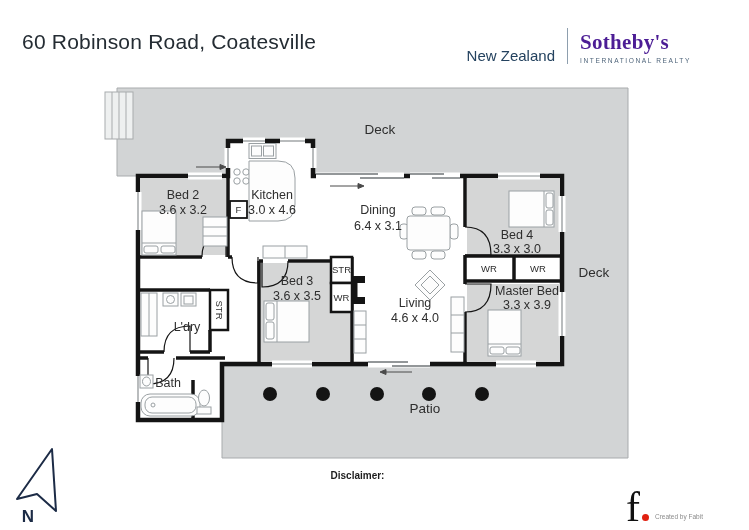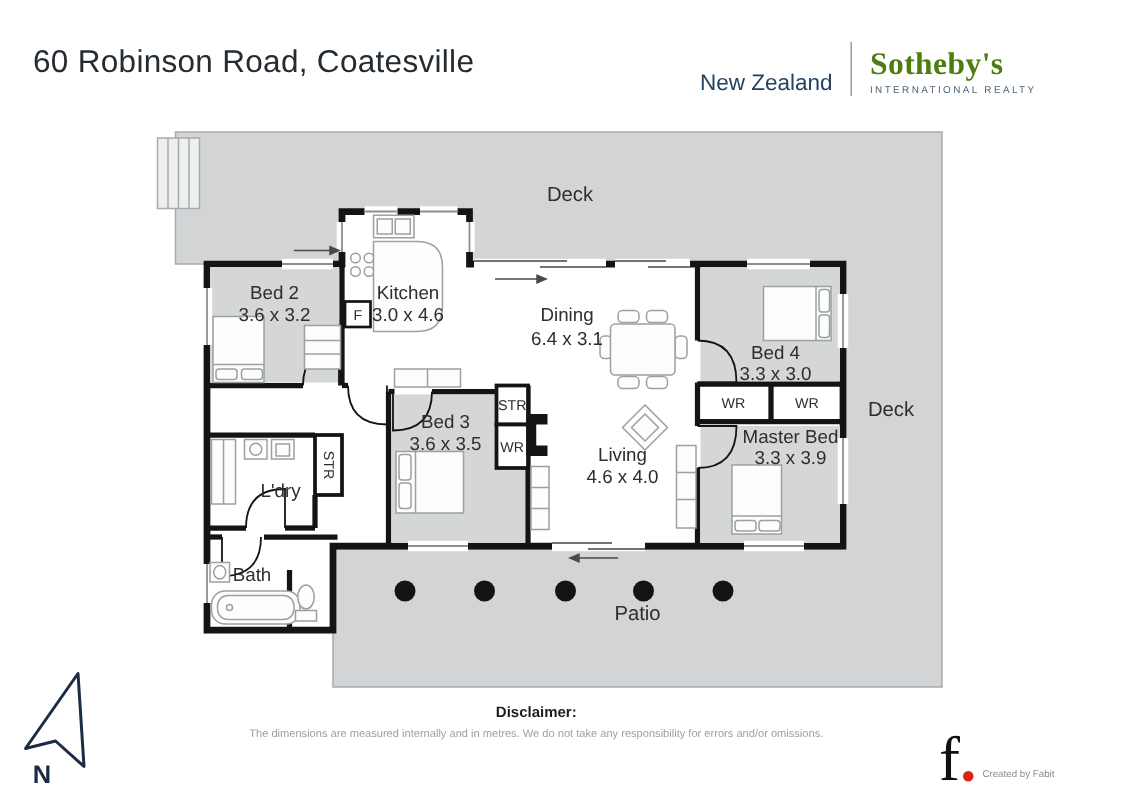--- a/index.html
+++ b/index.html
@@ -5,21 +5,21 @@
   html,body{margin:0;padding:0;background:#fff;}
   .page{position:relative;width:715px;height:530px;background:#fff;overflow:hidden;
         font-family:"Liberation Sans",sans-serif;}
   .title{position:absolute;left:22px;top:30px;font-size:21px;color:#242c33;
          font-weight:500;letter-spacing:.2px;}
   .brand{position:absolute;right:24px;top:28px;display:flex;align-items:flex-end;gap:12px;}
   .brand-region{font-size:15px;color:#24425f;}
   .brand-divider{width:1px;height:36px;background:#8e9fae;}
   .brand-right{display:flex;flex-direction:column;}
   .brand-name{font-family:"Liberation Serif",serif;font-size:21px;font-weight:600;
-              color:#4d7c0f;letter-spacing:.3px;}
+              color:#4c1d95;letter-spacing:.3px;}
   .brand-sub{font-size:6.6px;letter-spacing:1.6px;color:#4e647a;margin-top:2px;}
   .plan-svg{position:absolute;left:0;top:0;}
   .plan-svg text{font-family:"Liberation Sans",sans-serif;fill:#2e2e2e;}
   .room-label{font-size:12.5px;}
   .outdoor-label{font-size:13.5px;fill:#383838;}
   .closet-label{font-size:9.5px;}
   .disclaimer{position:absolute;left:0;right:0;top:470px;text-align:center;}
   .disclaimer-title{font-size:10px;font-weight:bold;color:#1d1d1d;margin:0 0 3px 0;}
   .disclaimer-line{font-size:7.4px;color:#9b9fa2;line-height:10px;margin:0;}
   .credit{position:absolute;right:12px;bottom:6px;display:flex;align-items:flex-end;}
@@ -288,21 +288,20 @@
     </g>
 
     <g>
       <polygon points="52,449 56,511 37,494 17,499" fill="none" stroke="#1c2b46" stroke-width="2" stroke-linejoin="round"></polygon>
       <text x="28" y="522" text-anchor="middle" style="font-size:17px;font-weight:bold;fill:#1c2b46;">N</text>
     </g>
   </svg>
 
   <div class="disclaimer">
     <p class="disclaimer-title">Disclaimer:</p>
-    <p class="disclaimer-line">The dimensions are measured internally and in metres. We do not take any responsibility for errors and/or omissions.</p>
   </div>
 
   <div class="credit">
     <span class="credit-f">f</span>
     <span class="credit-dot"></span>
     <span class="credit-text">Created by Fabit</span>
   </div>
 
 </div>
 

